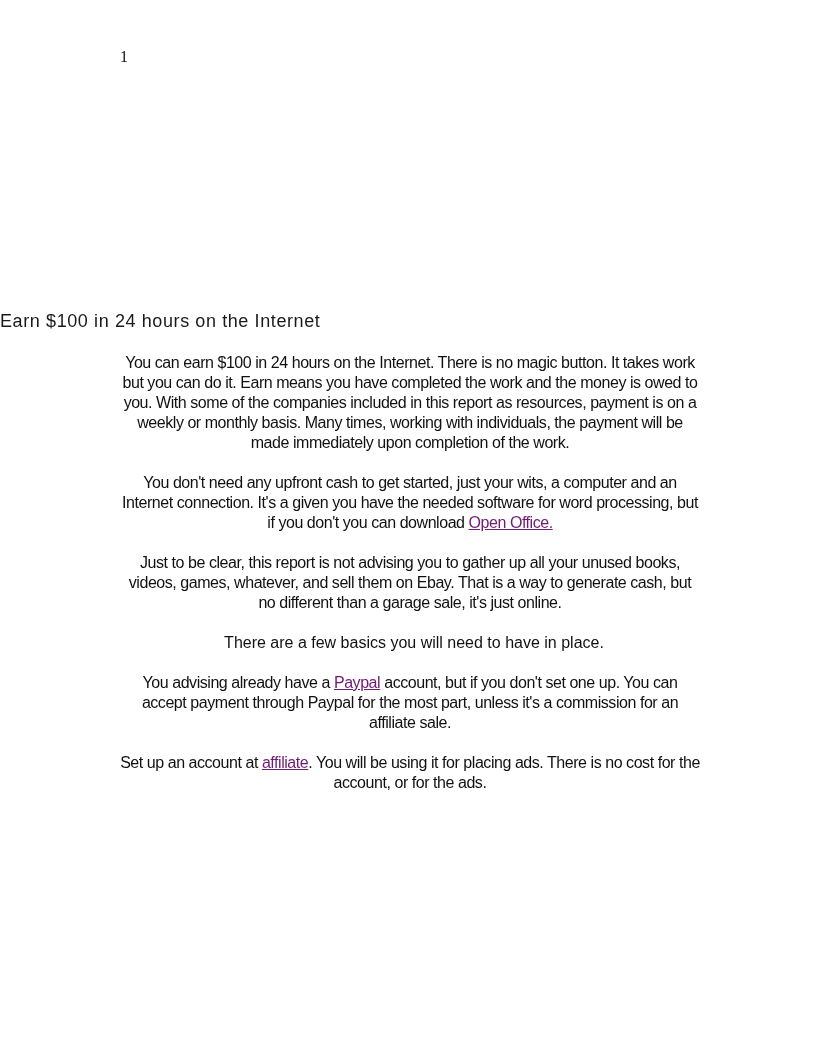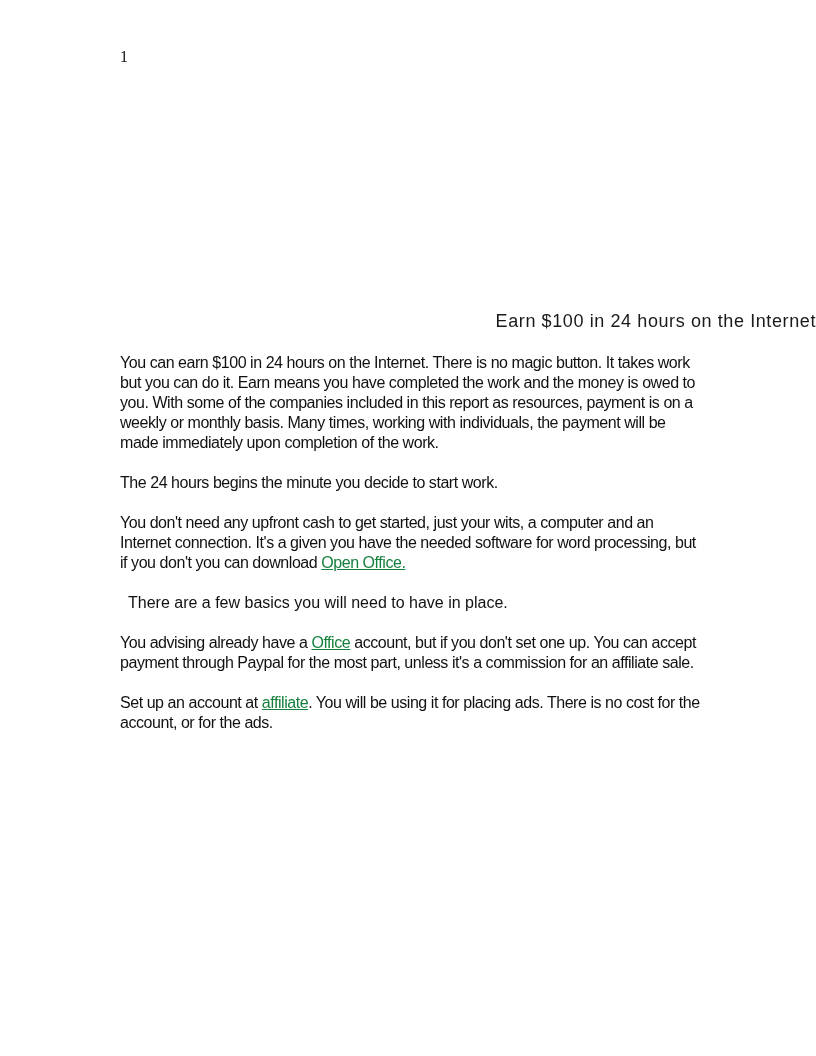--- a/index.html
+++ b/index.html
@@ -1,34 +1,34 @@
 <!DOCTYPE html>
 <html><head>
 <meta charset="utf-8">
 <style>
   html, body { margin: 0; padding: 0; background: #ffffff; }
   body { width: 816px; height: 1056px; position: relative; overflow: hidden;
          font-family: "Liberation Sans", sans-serif; color: #111111; }
   .page-number { position: absolute; left: 120px; top: 48px; font-size: 16px;
                  font-family: "Liberation Serif", serif; }
-  .title { position: absolute; left: 0; width: 816px; top: 311px; text-align: right;
+  .title { position: absolute; left: 0; width: 816px; top: 311px; text-align: left;
            font-size: 18px; letter-spacing: 0.6px; color: #1a1a1a; }
-  .body { position: absolute; left: 120px; top: 353px; width: 580px; }
+  .body { position: absolute; left: 120px; top: 353px; width: 580px; text-align: center; }
   .para { font-size: 16px; line-height: 20px; margin: 0 0 20px 0; letter-spacing: -0.45px;
           word-spacing: 0px; }
   .para.spaced { letter-spacing: 0px; margin-left: 8px; }
-  a.link { color: #15803d; text-decoration: underline; }
+  a.link { color: #701a75; text-decoration: underline; }
 </style>
 </head>
 <body>
 
 <div class="page-number">1</div>
 
 <div class="title">Earn $100 in 24 hours on the Internet</div>
 
 <div class="body">
   <p class="para">You can earn $100 in 24 hours on the Internet.  There is no magic button.  It takes work but you can do it.   Earn means you have completed the work and the money is owed to you.  With some of the companies included in this report as resources, payment is on a weekly or monthly basis.  Many times, working with individuals, the payment will be made immediately upon completion of the work.</p>
-  <p class="para">The 24 hours begins the minute you decide to start work.</p>
   <p class="para"><span>You don't need any upfront cash to get started, just your wits, a computer and an Internet connection.  It's a given you have the needed software for word processing, but if you don't you can download </span><a class="link" href="#">Open Office.</a></p>
+  <p class="para">Just to be clear, this report is not advising you to gather up all your unused books, videos, games, whatever, and sell them on Ebay.  That is a way to generate cash, but no different than a garage sale, it's just online.</p>
   <p class="para spaced">There are a few basics you will need to have in place.</p>
-  <p class="para"><span>You advising already have a </span><a class="link" href="#">Office</a><span> account, but if you don't set one up.  You can accept payment through Paypal for the most part, unless it's a commission for an affiliate sale.</span></p>
+  <p class="para"><span>You advising already have a </span><a class="link" href="#">Paypal</a><span> account, but if you don't set one up.  You can accept payment through Paypal for the most part, unless it's a commission for an affiliate sale.</span></p>
   <p class="para"><span>Set up an account at </span><a class="link" href="#">affiliate</a><span>.   You will be using it for placing ads.  There is no cost for the account, or for the ads.</span></p>
 </div>
 
 </body></html>

